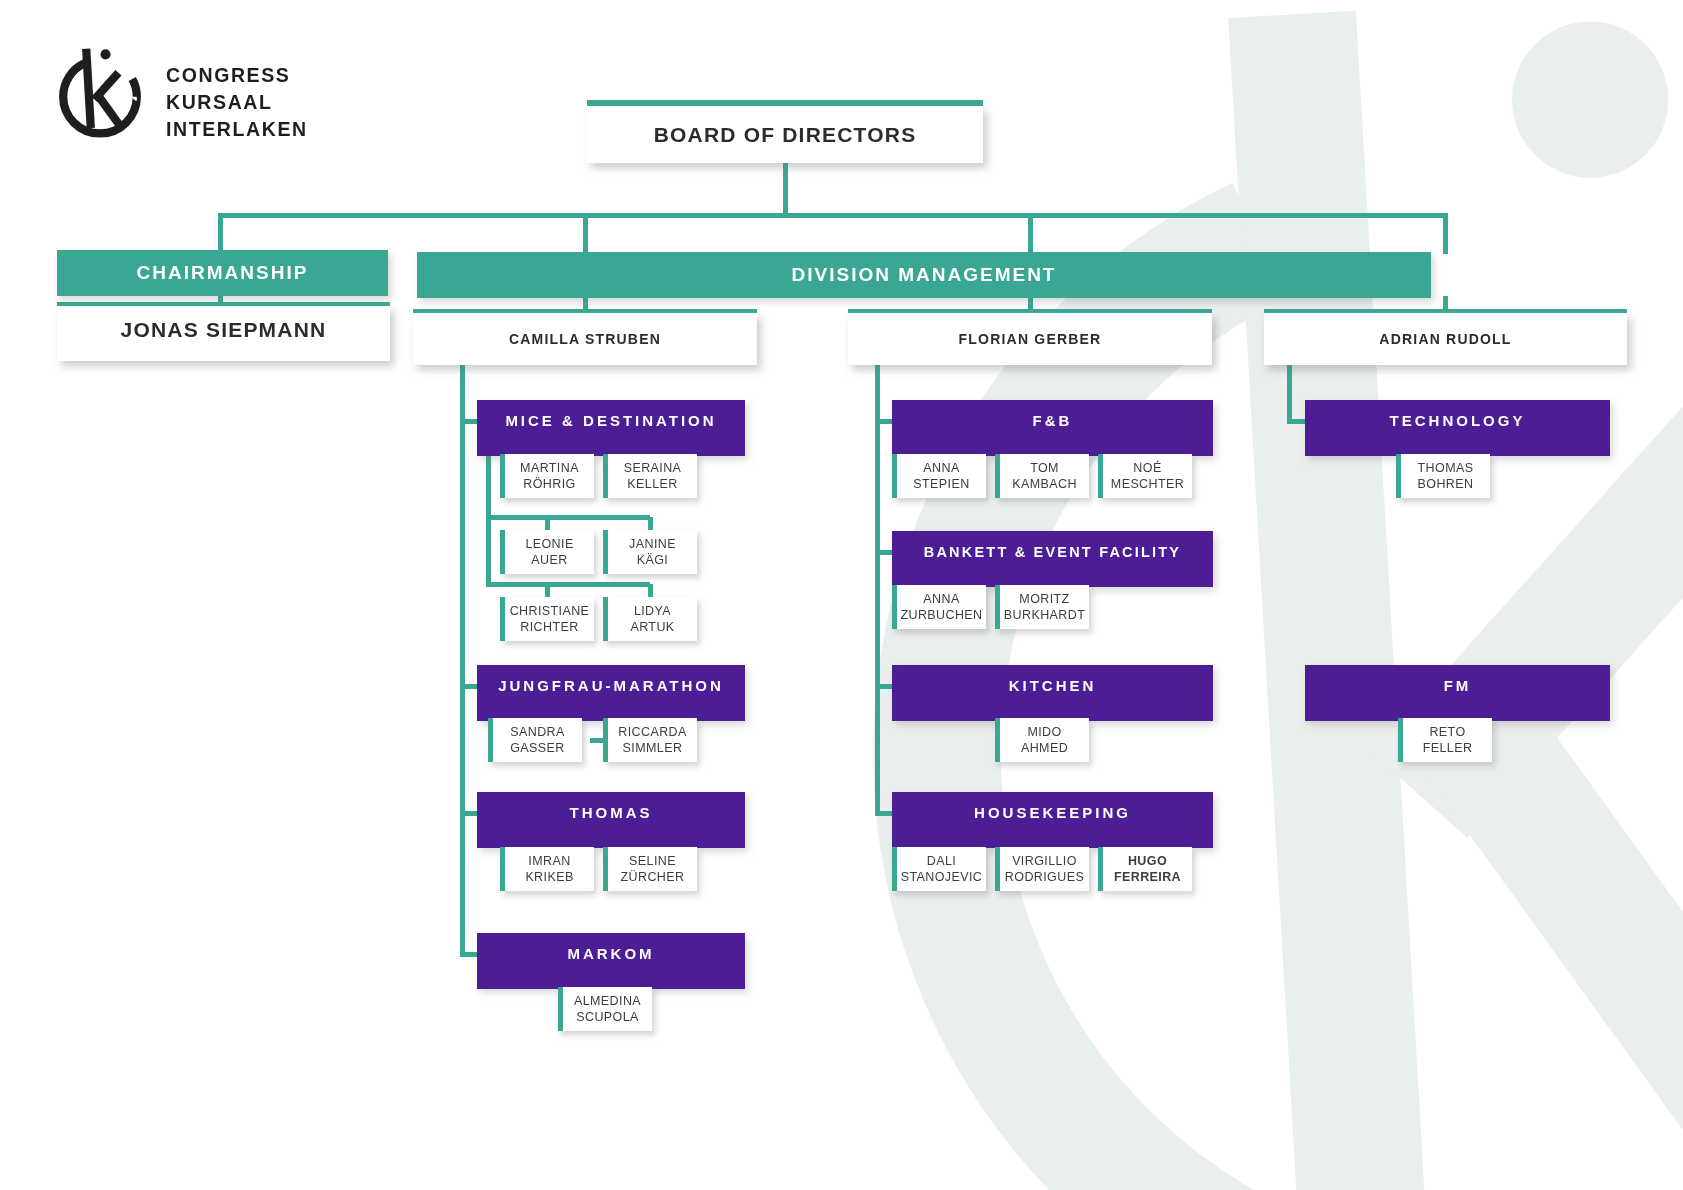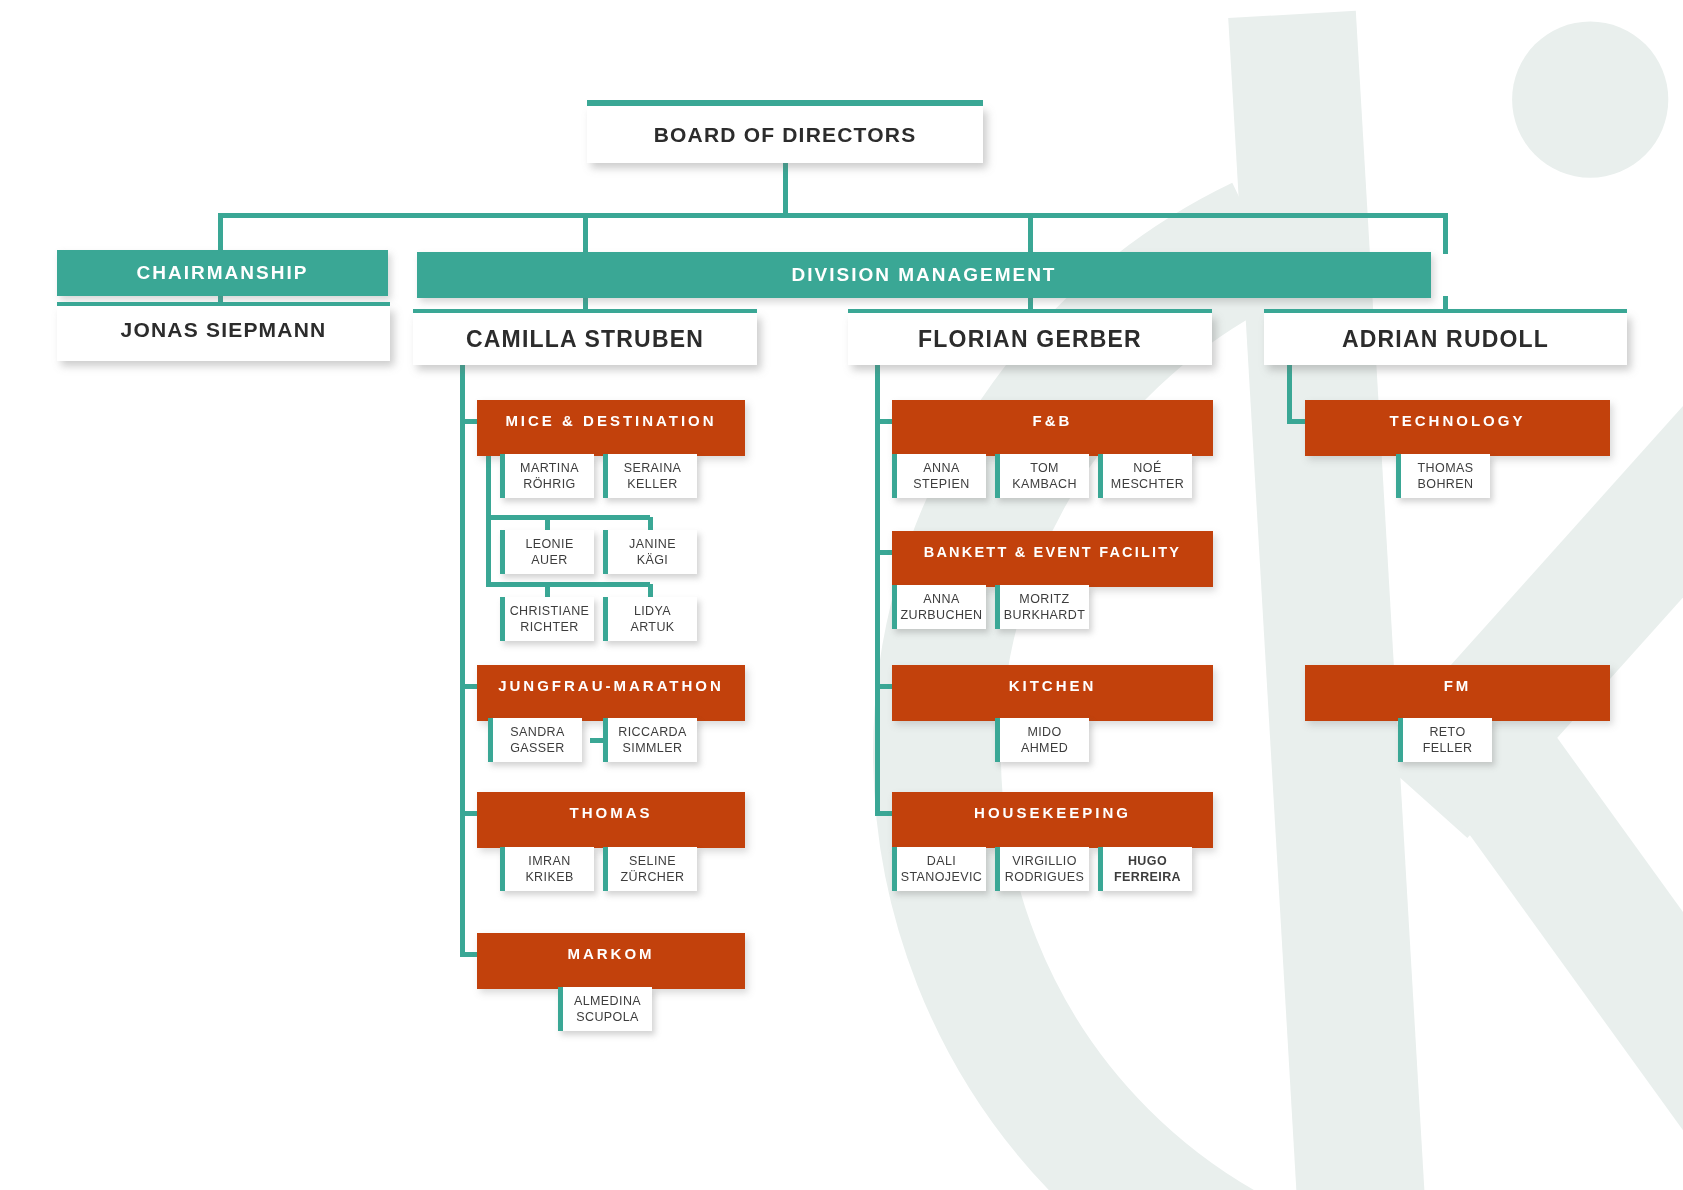--- a/index.html
+++ b/index.html
@@ -17,21 +17,21 @@
     font-size:19.5px;letter-spacing:1.6px;line-height:1.38;}
   
   .ln{position:absolute;background:#3aa795;z-index:1;}
   
   .teal-box{position:absolute;background:#3aa795;color:#ffffff;text-align:center;
     z-index:2;font-weight:bold;box-shadow:3px 4px 7px rgba(110,110,110,0.28);}
   .white-box{position:absolute;background:#ffffff;color:#2c2c2c;text-align:center;
     z-index:2;font-weight:bold;box-shadow:4px 5px 8px rgba(110,110,110,0.35);}
   .teal-cap{position:absolute;background:#3aa795;z-index:3;}
   .hdr-text{font-size:19px;letter-spacing:2px;line-height:46px;}
-  .name-text{font-size:23px;letter-spacing:1.2px;line-height:52px;}
+  .name-text{font-size:14px;letter-spacing:1.2px;line-height:52px;}
   .bod-text{font-size:21px;letter-spacing:1.2px;line-height:57px;}
   
   .bod-bar{left:587px;top:100px;width:396px;height:6px;}
   .bod-box{left:587px;top:106px;width:396px;height:57px;}
   .bod-drop{left:783px;top:160px;width:5px;height:55px;}
   .top-hline{left:218px;top:213px;width:1230px;height:5px;}
   .drop-chair{left:218px;top:213px;width:5px;height:39px;}
   .drop-m0{left:583px;top:213px;width:5px;height:41px;}
   .drop-m1{left:1028px;top:213px;width:5px;height:41px;}
   .drop-m2{left:1443px;top:213px;width:5px;height:41px;}
@@ -45,21 +45,21 @@
   .mgr-drop-0{left:583px;top:296px;width:5px;height:15px;}
   .mgr-drop-1{left:1028px;top:296px;width:5px;height:15px;}
   .mgr-drop-2{left:1443px;top:296px;width:5px;height:15px;}
   .mgr-cap-0{left:413px;top:309px;width:344px;height:4px;}
   .mgr-cap-1{left:848px;top:309px;width:364px;height:4px;}
   .mgr-cap-2{left:1264px;top:309px;width:363px;height:4px;}
   .mgr-box-0{left:413px;top:313px;width:344px;height:52px;}
   .mgr-box-1{left:848px;top:313px;width:364px;height:52px;}
   .mgr-box-2{left:1264px;top:313px;width:363px;height:52px;}
   
-  .dept{position:absolute;background:#c2410c;color:#ffffff;font-weight:bold;text-align:center;
+  .dept{position:absolute;background:#4c1d95;color:#ffffff;font-weight:bold;text-align:center;
     z-index:2;height:56px;line-height:42px;font-size:15px;letter-spacing:3px;
     box-shadow:3px 4px 7px rgba(110,110,110,0.25);}
   .dept.long{font-size:14.5px;letter-spacing:2.2px;}
   .card{position:absolute;background:#ffffff;z-index:2;width:89px;height:44px;
     border-left:5px solid #3aa795;box-shadow:3px 4px 6px rgba(110,110,110,0.30);
     display:flex;flex-direction:column;justify-content:center;text-align:center;}
   .card span{display:block;font-size:12.5px;letter-spacing:0.4px;color:#3d3d3d;line-height:1.32;}
 </style>
 </head>
 <body>
@@ -67,20 +67,34 @@
 <div class="canvas">
 
   <svg id="watermark" viewBox="0 0 100 100" fill="none">
     <circle cx="50" cy="54" r="40" stroke="#e9efed" stroke-width="9" pathLength="100" stroke-dasharray="68 24 8 0"></circle>
     <circle cx="56" cy="8" r="5.5" fill="#e9efed"></circle>
     <path d="M35,2 L40,88" stroke="#e9efed" stroke-width="9"></path>
     <path d="M70,28 L44,57" stroke="#e9efed" stroke-width="9"></path>
     <path d="M46,50 L72,86" stroke="#e9efed" stroke-width="9"></path>
   </svg>
 
+  <div class="brand">
+    <svg class="brand-glyph" viewBox="0 0 100 100" fill="none">
+      <circle cx="50" cy="54" r="40" stroke="#1e1e1e" stroke-width="9" pathLength="100" stroke-dasharray="68 24 8 0"></circle>
+      <circle cx="56" cy="8" r="5.5" fill="#1e1e1e"></circle>
+      <path d="M35,2 L40,88" stroke="#1e1e1e" stroke-width="9"></path>
+      <path d="M70,28 L44,57" stroke="#1e1e1e" stroke-width="9"></path>
+      <path d="M46,50 L72,86" stroke="#1e1e1e" stroke-width="9"></path>
+    </svg>
+    <div class="brand-text">
+      <div>CONGRESS</div>
+      <div>KURSAAL</div>
+      <div>INTERLAKEN</div>
+    </div>
+  </div>
 
   <div class="teal-cap bod-bar"></div>
   <div class="white-box bod-box bod-text">BOARD OF DIRECTORS</div>
   <div class="ln bod-drop"></div>
   <div class="ln top-hline"></div>
   <div class="ln drop-chair"></div>
   <div class="ln drop-m0"></div>
   <div class="ln drop-m1"></div>
   <div class="ln drop-m2"></div>
 

